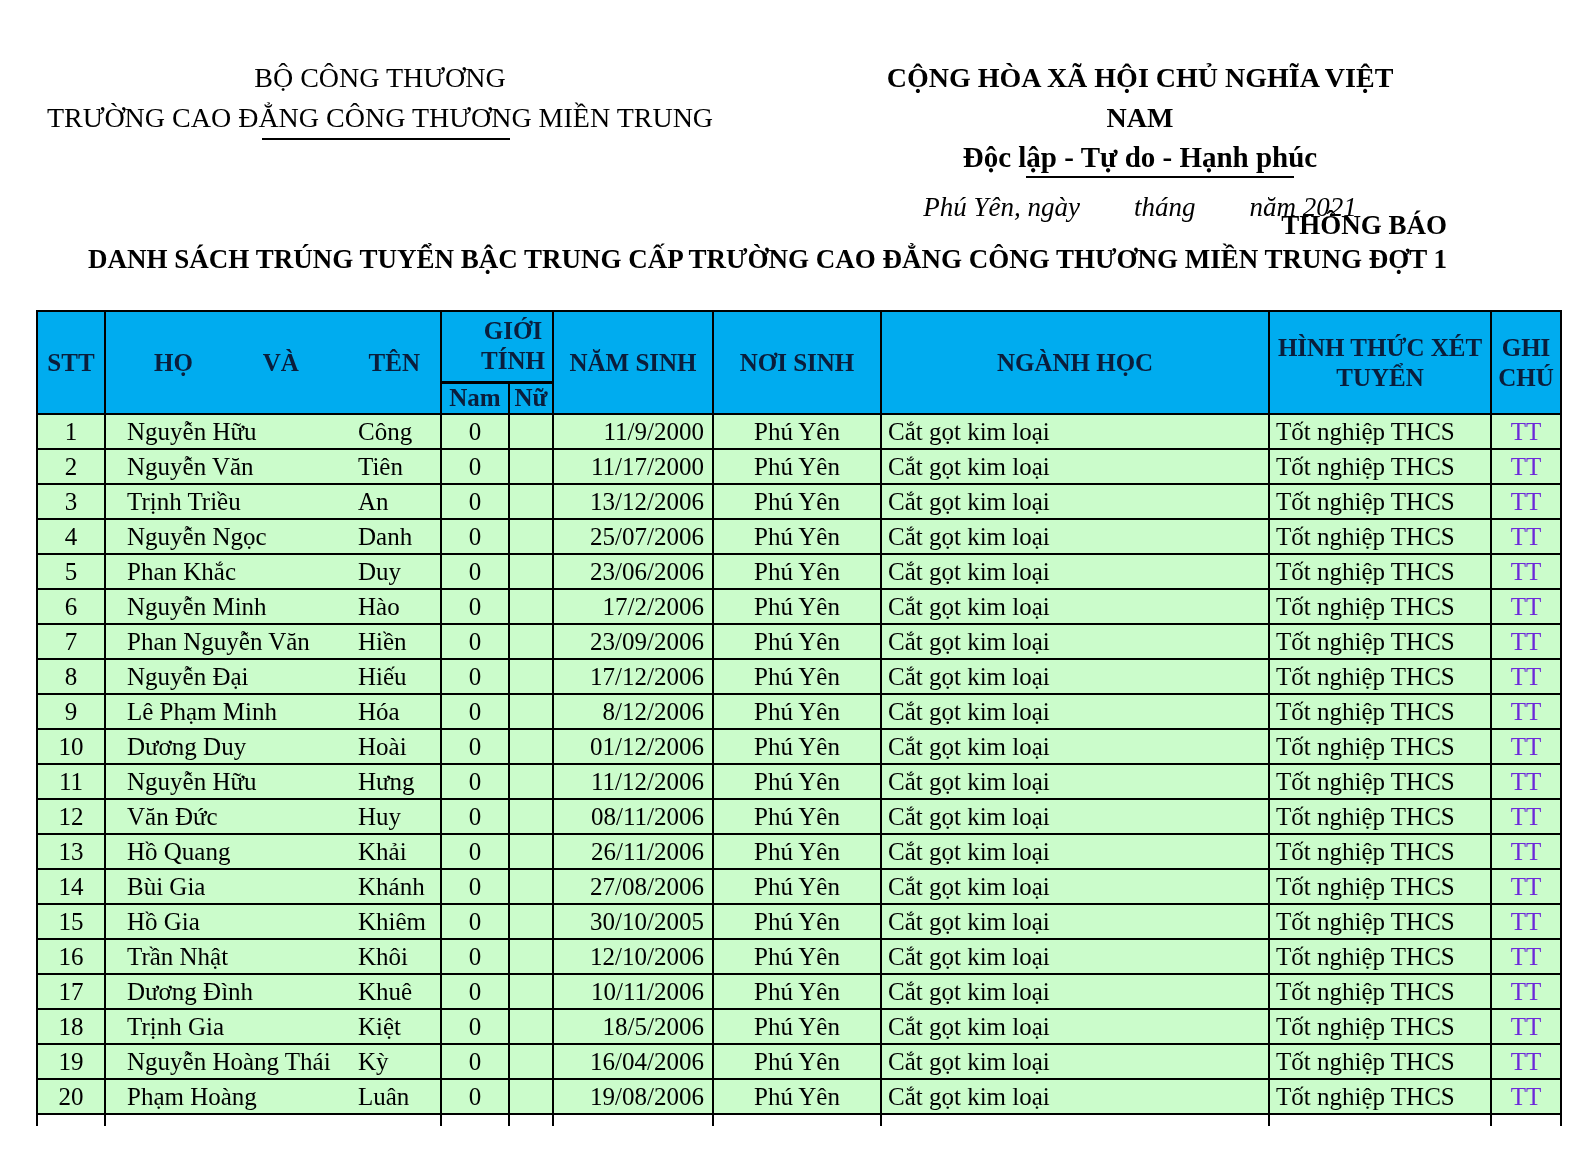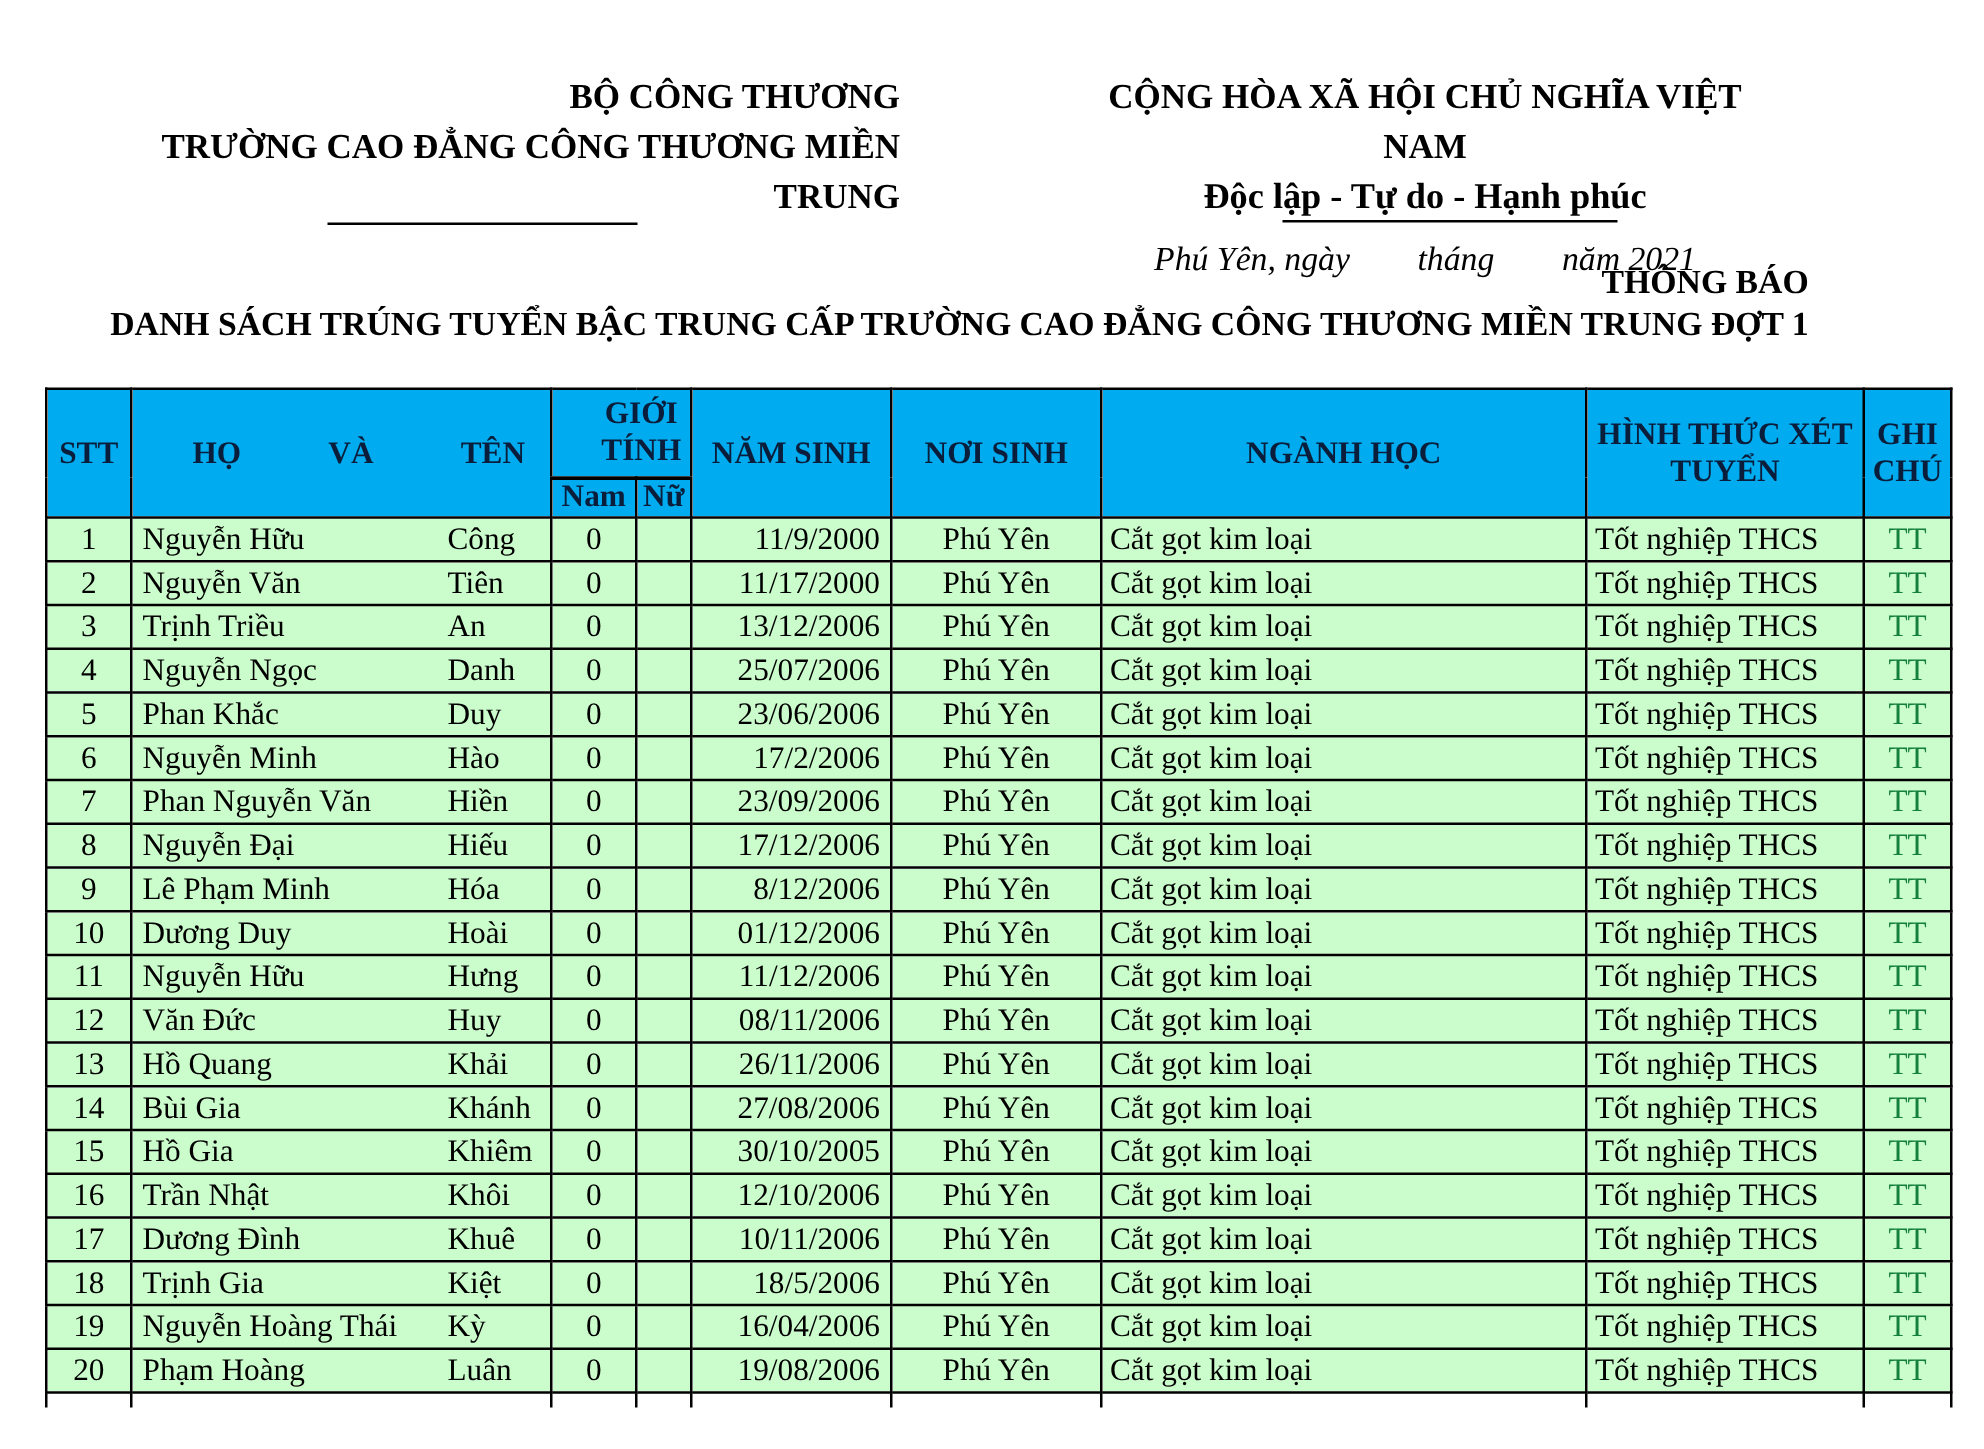--- a/index.html
+++ b/index.html
@@ -3,22 +3,22 @@
 <meta charset="utf-8">
 <style>
   html,body{margin:0;padding:0;}
   body{
     width:1587px;height:1159px;position:relative;overflow:hidden;
     background:#ffffff;color:#000;
     font-family:"Liberation Serif","DejaVu Serif",serif;
   }
   
   .org-block{
-    position:absolute;left:40px;top:58px;width:680px;text-align:right;
-    font-weight:bold;font-size:28px;line-height:40px;
+    position:absolute;left:40px;top:58px;width:680px;text-align:center;
+    font-weight:normal;font-size:28px;line-height:40px;
   }
   .nat-block{
     position:absolute;left:850px;top:58px;width:580px;text-align:center;
   }
   .nat-line1{font-weight:bold;font-size:28px;line-height:40px;}
   .nat-line2{font-weight:bold;font-size:29px;line-height:38px;}
   .rule{height:0;border-bottom:2px solid #000;margin:0 auto;}
   .rule-org{width:248px;position:relative;left:6px;}
   .rule-nat{width:268px;position:relative;left:20px;}
   .nat-line3{font-style:italic;font-size:27px;line-height:36px;margin-top:11px;}
@@ -39,27 +39,27 @@
     vertical-align:middle;text-align:center;
   }
   tr.h1{height:71px;}
   tr.h2{height:32px;}
   th.wrap{white-space:normal;line-height:30px;}
   th.gioi{border-bottom-width:3px;padding-left:32px;}
   .name-head{display:flex;justify-content:space-between;padding:0 20px 0 48px;}
   tbody tr.data{height:35px;background:#cbfccb;}
   tbody td{font-size:25px;line-height:33px;vertical-align:middle;}
   td.c-stt{text-align:center;}
-  td.c-name{text-align:left;padding-left:8px;position:relative;}
+  td.c-name{text-align:left;padding-left:21px;position:relative;}
   .ten{position:absolute;left:252px;top:0;line-height:33px;}
   td.c-nam,td.c-nu{text-align:center;}
   td.c-date{text-align:right;padding-right:8px;}
   td.c-noi{text-align:center;}
   td.c-nganh,td.c-hinh{text-align:left;padding-left:6px;}
-  td.c-ghi{text-align:center;color:#15803d;}
+  td.c-ghi{text-align:center;color:#6d28d9;}
   tbody.cut tr{height:12px;background:#ffffff;}
   tbody.cut td{border-bottom:none;}
 </style>
 </head>
 <body>
 
 <div class="org-block">
   <div>BỘ CÔNG THƯƠNG</div>
   <div>TRƯỜNG CAO ĐẲNG CÔNG THƯƠNG MIỀN TRUNG</div>
   <div class="rule rule-org"></div>

